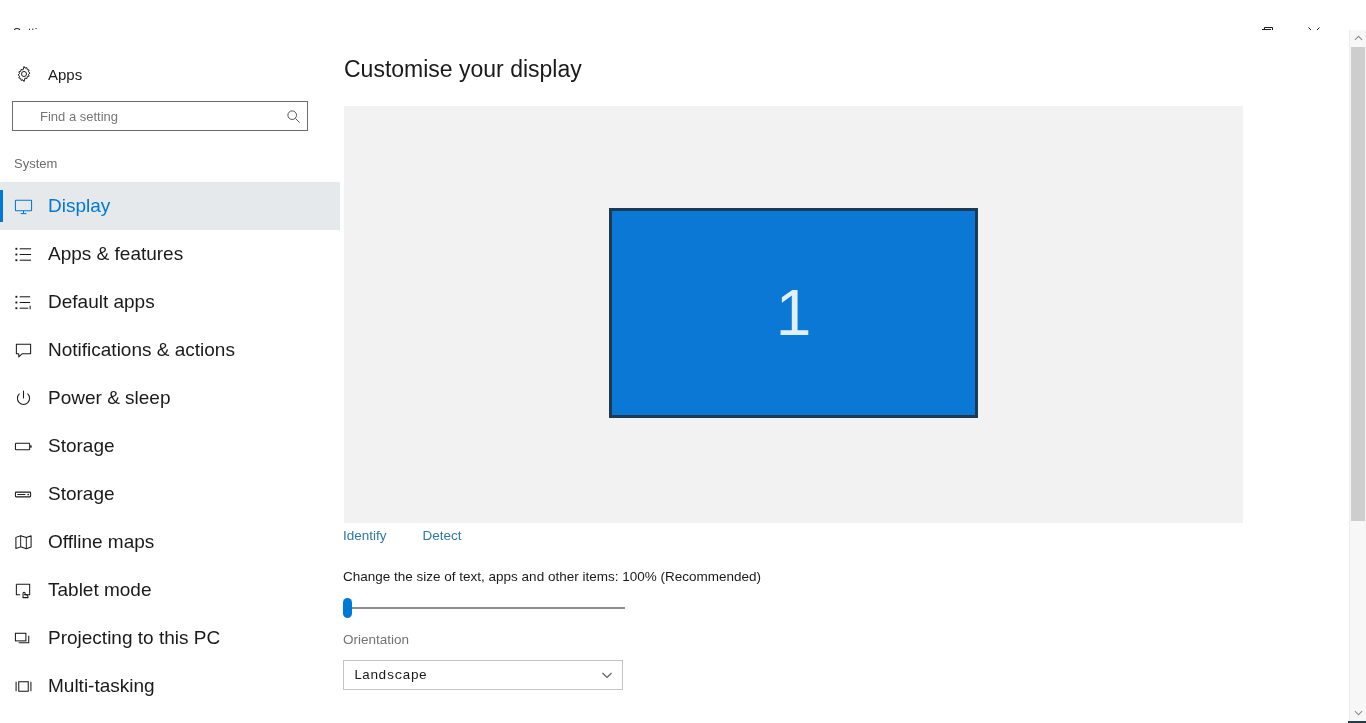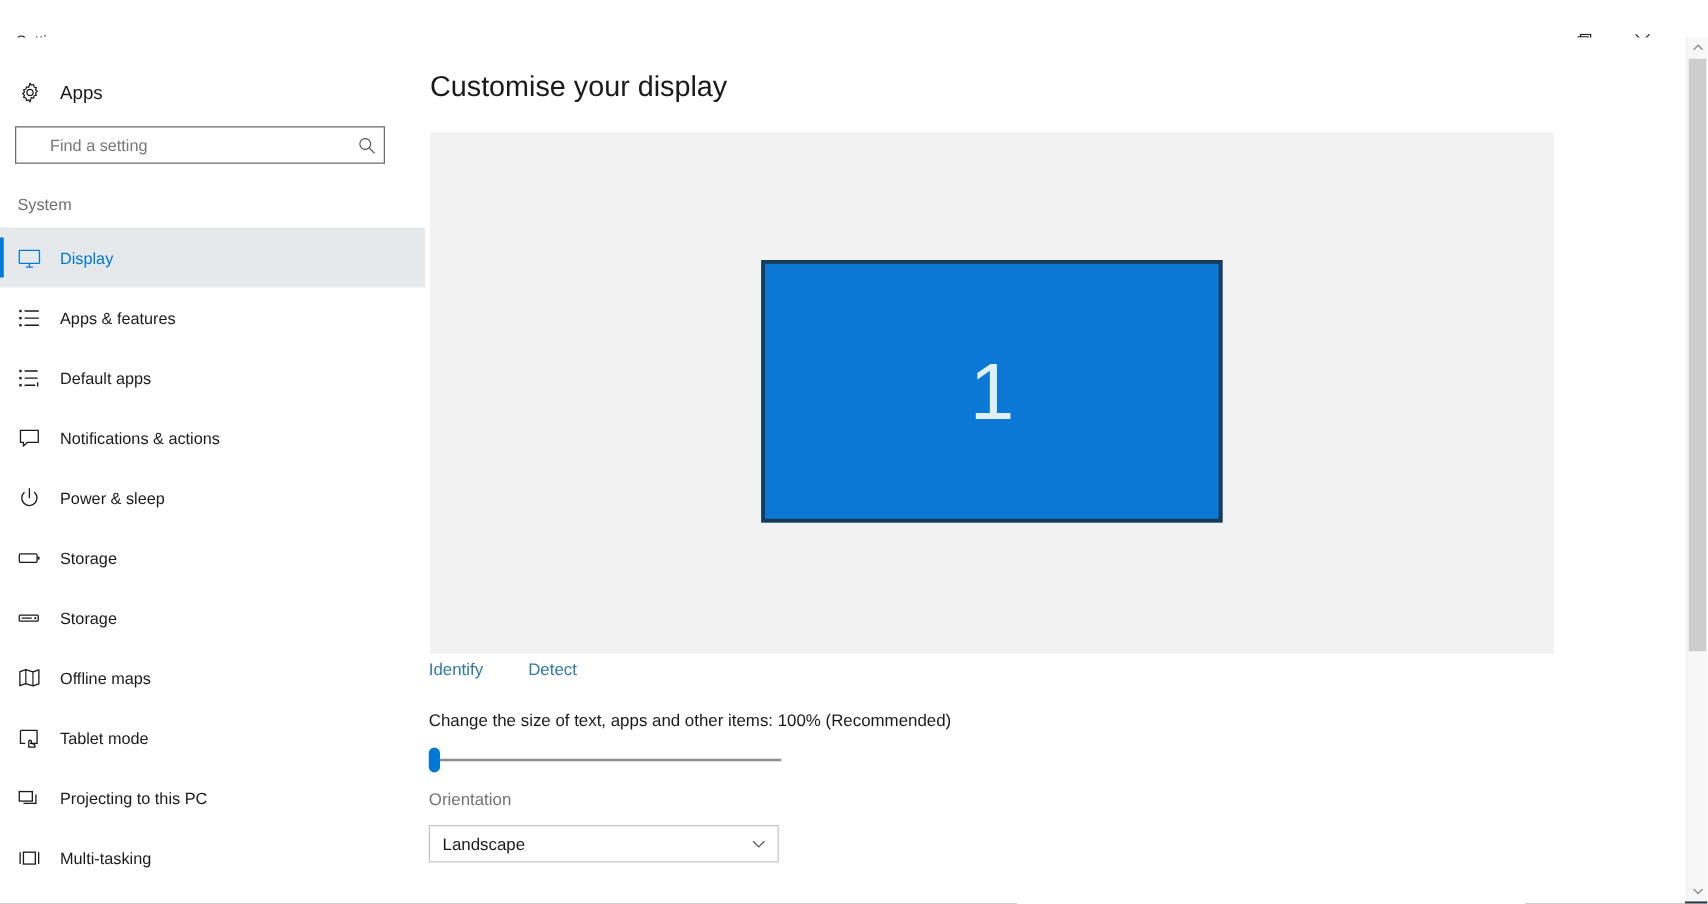--- a/index.html
+++ b/index.html
@@ -92,21 +92,21 @@
     position: absolute; left: 0; top: 8px;
     width: 3px; height: 32px;
     background: #0078d7;
   }
   .nav-icon {
     width: 34px; min-width: 34px;
     display: flex; align-items: center; justify-content: flex-start;
     color: #1a1a1a;
   }
   .navitem.selected .nav-icon { color: #0078d7; }
-  .nav-label { font-size: 13px; color: #1a1a1a; }
+  .nav-label { font-size: 19px; color: #1a1a1a; }
   .navitem.selected .nav-label { color: #0078d7; }
 
   
   .content {
     position: absolute; left: 340px; top: 30px;
     width: 1008px; height: 693px;
     background: #ffffff;
   }
   .page-title {
     position: absolute; left: 4px; top: 26px;
@@ -162,21 +162,21 @@
 
   .orient-label {
     position: absolute; left: 3px; top: 602px;
     font-size: 13.5px; color: #737373;
   }
   .dropdown {
     position: absolute; left: 3px; top: 630px;
     width: 280px; height: 30px;
     border: 1px solid #c4c4c4;
     background: #ffffff;
-    display: flex; align-items: center;
+    display: flex; align-items: center; font-family: Liberation Mono, monospace;
   }
   .dropdown-value {
     flex: 1; padding-left: 10px;
     font-size: 13.5px; color: #1a1a1a;
   }
   .dropdown-arrow {
     width: 30px; display: flex;
     align-items: center; justify-content: center;
     color: #5a5a5a;
   }

